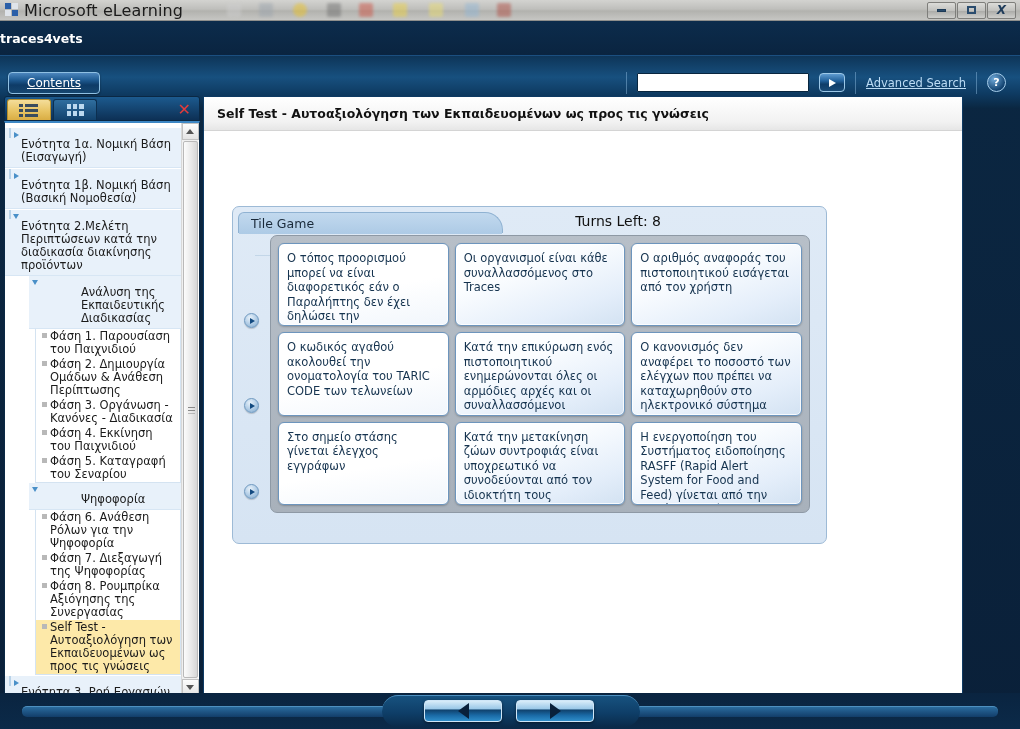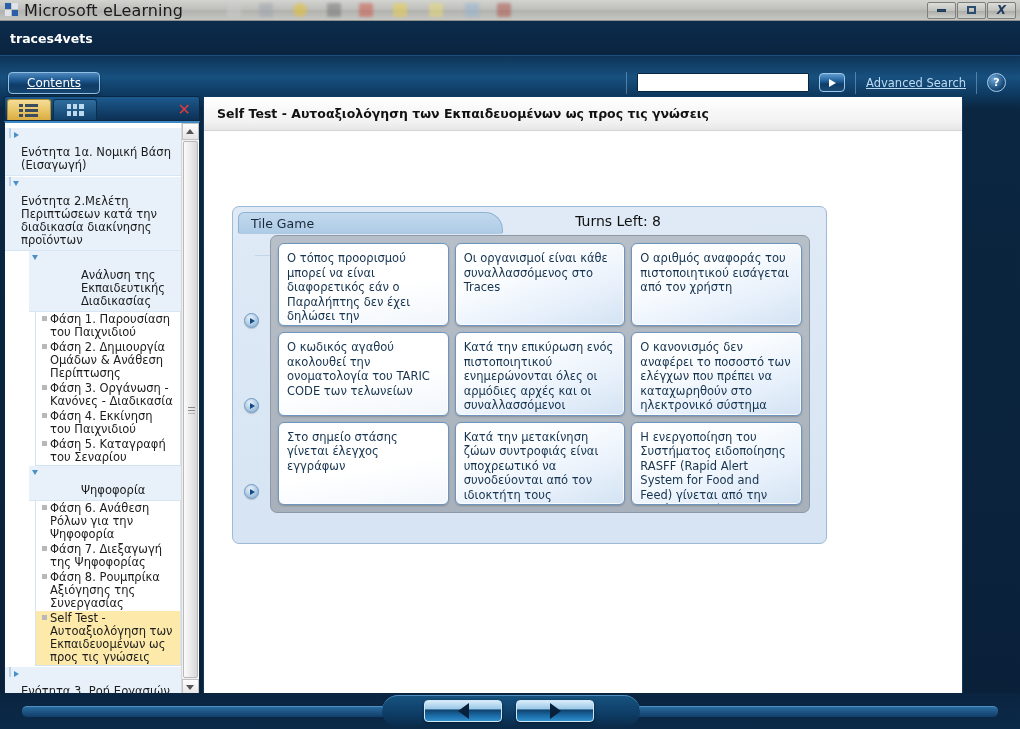--- a/index.html
+++ b/index.html
@@ -53,21 +53,21 @@
     background: linear-gradient(180deg,#0b2742 0%,#0a2039 100%);
   }
 
   
   .brandbar {
     position: absolute; left: 0; top: 0; width: 1020px; height: 34px;
     background: linear-gradient(180deg,#0c2c4c 0%,#0a2440 100%);
     display: flex; align-items: center;
   }
   .brandbar .brand {
-    margin-left: 10px; font-size: 12.5px; font-weight: bold; color: #ffffff;
+    font-size: 12.5px; font-weight: bold; color: #ffffff;
   }
 
   
   .toolbar {
     position: absolute; left: 0; top: 34px; width: 1020px; height: 54px;
     background: linear-gradient(180deg,#0e3558 0%,#17507f 40%,#0e3a61 72%,#0a2640 100%);
     border-top: 1px solid #1b4f80;
     display: flex; align-items: center; gap: 20px;
   }
   .btn-contents {
@@ -129,21 +129,21 @@
   .nav-body {
     height: 576px; background: #ffffff; border: 1px solid #0a2844; border-top: 2px solid #3d87c4;
     position: relative; overflow: hidden;
   }
   .tree {
     position: absolute; left: 0; top: 0; width: 176px; height: 100%;
     padding: 4px 0 0 0; overflow: hidden;
   }
   .tnode { display: flex; align-items: flex-start; font-size: 11.5px; color: #1b1b1b; line-height: 13px; }
   .tnode .bullet { width: 12px; flex: 0 0 12px; display: flex; align-items: center; justify-content: center; padding-top: 4px; }
-  .tnode .lbl { padding: 18px 4px 3px 0; }
+  .tnode .lbl { padding: 10px 4px 3px 0; }
 
   .lvl1 { background:#e8f1fa; border-top:1px solid #fff; border-bottom:1px solid #d7e6f4; padding-left:4px; }
   .lvl1 .bullet { border-left: 2px solid #b9d3e9; height: 100%; }
   .lvl2 { background:#e8f1fa; margin-left:24px; border-bottom:1px solid #d7e6f4;gap:40px; }
   .lvl3wrap { margin-left:30px; border:1px solid #d4e3f1; border-top:none; background:#fff; }
   .lvl3 { padding-left: 2px; }
   .lvl3 .lbl { padding: 1px 4px 1px 0; }
 
   .tri-r { width:0;height:0;border-left:5px solid #4a90c8;border-top:3.5px solid transparent;border-bottom:3.5px solid transparent; }
   .tri-d { width:0;height:0;border-top:5px solid #4a90c8;border-left:3.5px solid transparent;border-right:3.5px solid transparent; }
@@ -342,20 +342,26 @@
     <div class="nav-body">
       <div class="tree" id="tree">
           <div class="tnode lvl1">
             <span class="bullet">
               <span class="tri-r"></span>
             </span>
             <span class="lbl">Ενότητα 1α. Νομική Βάση (Εισαγωγή)</span>
           </div>
           <div class="tnode lvl1">
             <span class="bullet">
+              <span class="tri-r"></span>
+            </span>
+            <span class="lbl">Ενότητα 1β. Νομική Βάση (Βασική Νομοθεσία)</span>
+          </div>
+          <div class="tnode lvl1">
+            <span class="bullet">
               <span class="tri-d"></span>
             </span>
             <span class="lbl">Ενότητα 2.Μελέτη Περιπτώσεων κατά την διαδικασία διακίνησης προϊόντων</span>
           </div>
           <div class="tnode lvl2">
             <span class="bullet">
               <span class="tri-d"></span>
             </span>
             <span class="lbl">Ανάλυση της Εκπαιδευτικής Διαδικασίας</span>
           </div>

